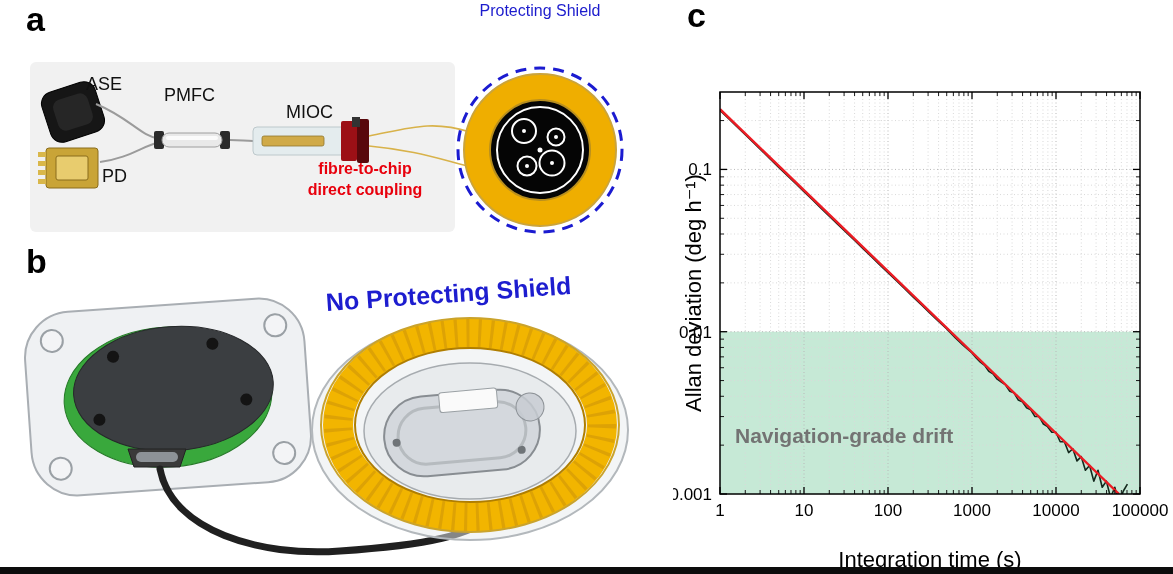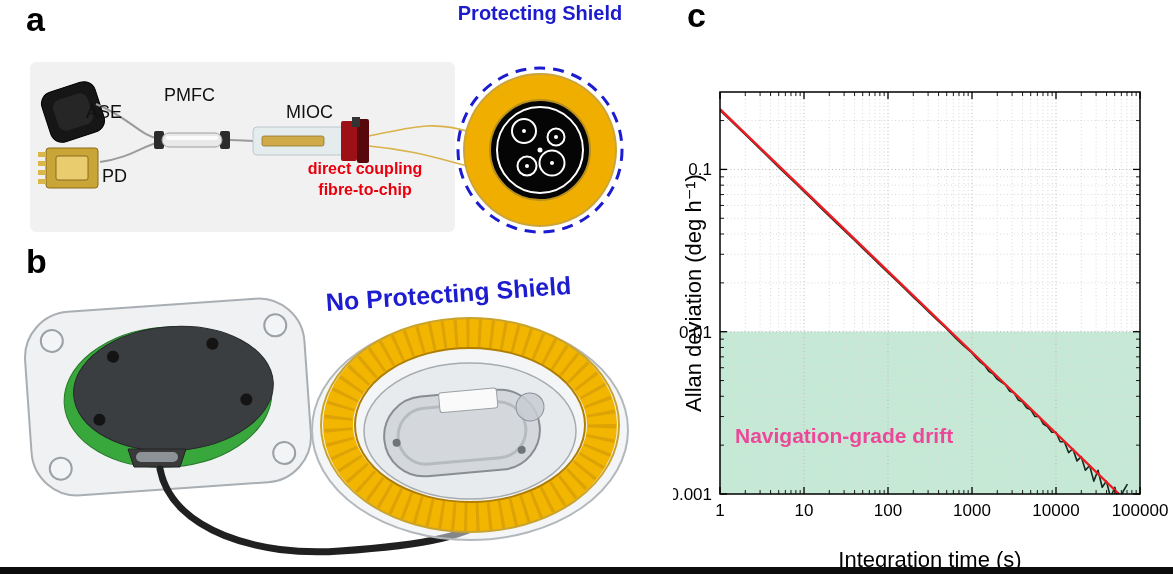--- a/index.html
+++ b/index.html
@@ -7,21 +7,21 @@
     width:1173px;height:574px;position:relative;overflow:hidden;
     background:#ffffff;
     font-family:"Liberation Sans","DejaVu Sans",sans-serif;
     color:#111;
   }
   .abs{position:absolute;}
   .panel-label{font-size:34px;font-weight:bold;color:#000;}
   .comp-label{font-size:18px;color:#111;}
   .red-caption{font-size:16px;font-weight:700;color:#e8000d;text-align:center;line-height:21px;}
   .blue-caption{color:#1c1ccd;text-align:center;}
-  .blue-caption .l1{font-size:20px;font-weight:700;}
+  .blue-caption .l1{font-size:16px;font-weight:400;}
   .blue-caption .l2{font-size:19px;font-style:italic;font-weight:600;}
   .no-shield{
     font-size:25px;font-weight:600;color:#1d1dcf;white-space:nowrap;
     transform:rotate(-4deg);transform-origin:left center;
   }
   .axis-label{font-size:22px;color:#000;text-align:center;}
   .ylabel{
     left:694px;top:293px;white-space:nowrap;
     transform:translate(-50%,-50%) rotate(-90deg);
   }
@@ -84,28 +84,28 @@
     <circle cx="527" cy="166" r="9.5" fill="none" stroke="#ffffff" stroke-width="2"></circle>
     <circle cx="552" cy="163" r="12.5" fill="none" stroke="#ffffff" stroke-width="2"></circle>
     <circle cx="524" cy="131" r="2" fill="#ffffff"></circle>
     <circle cx="556" cy="137" r="2" fill="#ffffff"></circle>
     <circle cx="527" cy="166" r="2" fill="#ffffff"></circle>
     <circle cx="552" cy="163" r="2" fill="#ffffff"></circle>
     <circle cx="540" cy="150" r="2.5" fill="#ffffff"></circle>
   </g>
 </svg>
 
-<div class="abs comp-label" style="left:86px;top:74px;margin-top:28px;">ASE</div>
+<div class="abs comp-label" style="left:86px;top:74px;">ASE</div>
 <div class="abs comp-label" style="left:102px;top:166px;">PD</div>
 <div class="abs comp-label" style="left:164px;top:85px;">PMFC</div>
 <div class="abs comp-label" style="left:286px;top:102px;">MIOC</div>
 
 <div class="abs red-caption" style="left:298px;top:158px;width:134px;">
+  <div>fibre-to-chip</div>
   <div>direct coupling</div>
-  <div>fibre-to-chip</div>
 </div>
 
 <div class="abs blue-caption" style="left:452px;top:2px;width:176px;">
   <div class="l1">Protecting Shield</div>
 </div>
 
 <div class="abs panel-label" style="left:26px;top:242px;">b</div>
 
 <svg class="abs" style="left:0;top:245px;" width="675" height="329" viewBox="0 0 675 329">
 
@@ -361,18 +361,18 @@
     <line x1="47" y1="194.56798363321406" x2="51" y2="194.56798363321406" stroke="#000" stroke-width="0.9"></line>
     <line x1="467" y1="194.56798363321406" x2="463" y2="194.56798363321406" stroke="#000" stroke-width="0.9"></line>
     <line x1="47" y1="185.156751687821" x2="51" y2="185.156751687821" stroke="#000" stroke-width="0.9"></line>
     <line x1="467" y1="185.156751687821" x2="463" y2="185.156751687821" stroke="#000" stroke-width="0.9"></line>
     <line x1="47" y1="176.85545679373053" x2="51" y2="176.85545679373053" stroke="#000" stroke-width="0.9"></line>
     <line x1="467" y1="176.85545679373053" x2="463" y2="176.85545679373053" stroke="#000" stroke-width="0.9"></line>
     <line x1="47" y1="120.57699678831233" x2="51" y2="120.57699678831233" stroke="#000" stroke-width="0.9"></line>
     <line x1="467" y1="120.57699678831233" x2="463" y2="120.57699678831233" stroke="#000" stroke-width="0.9"></line>
   </svg>
 
-<div id="band-label" class="abs band-label" style="left: 735px; top: 424px; color: #ec4899;">Navigation-grade drift</div>
+<div id="band-label" class="abs band-label" style="left: 735px; top: 424px; color: #737373;">Navigation-grade drift</div>
 
 <div class="abs axis-label" style="left:720px;top:515px;width:420px;margin-top:32px;">Integration time (s)</div>
 <div class="abs axis-label ylabel">Allan deviation (deg h⁻¹)</div>
 
 <div class="abs bottom-bar"></div>
 
 </body></html>

